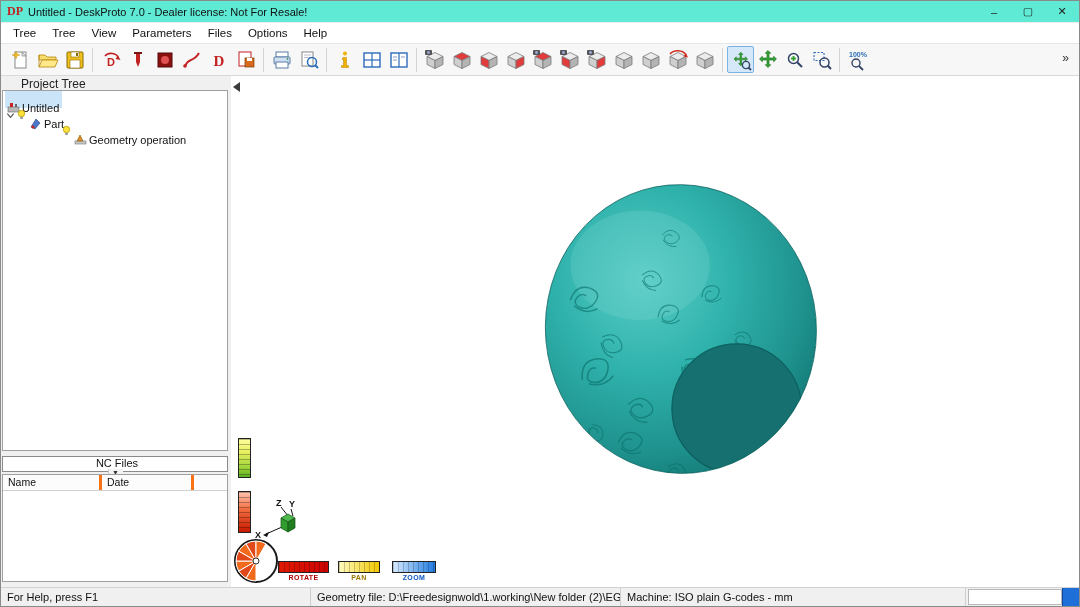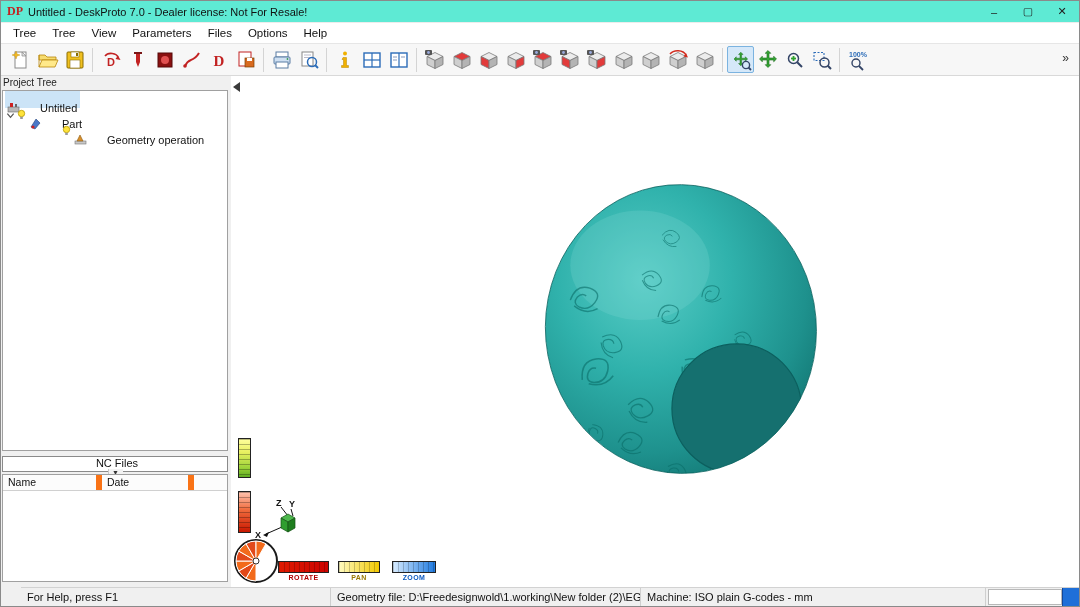--- a/index.html
+++ b/index.html
@@ -21,34 +21,34 @@
   
   .toolbar{height:32px;background:#f7f7f7;display:flex;align-items:center;padding-left:6px;border-bottom:1px solid #d9d9d9;position:relative;}
   .tbtn{width:27px;height:27px;display:flex;align-items:center;justify-content:center;border:1px solid transparent;border-radius:2px;background:transparent;}
   .tbtn.pressed{background:#d5e8f9;border-color:#7bb3e0;}
   .tbtn svg{display:block;}
   .tsep{width:1px;height:24px;background:#d4d4d4;margin:0 4px;}
   .toverflow{position:absolute;right:6px;top:4px;font-size:12px;color:#333;padding:3px 4px;}
 
   
   .leftpanel{position:absolute;left:0;top:75px;width:230px;bottom:19px;background:#f0f0f0;}
-  .panel-title{height:13px;padding:1px 2px;font-size:10px;color:#222;}
+  .panel-title{height:13px;padding:1px 20px;font-size:12px;color:#222;}
   .treebox{position:absolute;left:1px;right:3px;top:14px;height:361px;background:#fff;border:1px solid #a0a0a0;overflow:hidden;}
   .tree-row{height:16px;display:flex;align-items:center;}
   .expander{width:11px;display:flex;justify-content:center;}
   .bulb{width:11px;display:flex;justify-content:center;}
   .ticon{width:14px;display:flex;justify-content:center;}
-  .node{display:inline-flex;align-items:center;gap:20px;padding:17px 3px 0 1px;height:14px;}
+  .node{display:inline-flex;align-items:center;gap:2px;padding:17px 3px 0 1px;height:14px;}
   .tree-row.selected .node{background:#cce4f7;}
   .nc-combo{position:absolute;left:1px;right:3px;top:380px;height:16px;background:#fff;border:1px solid #8a8a8a;display:flex;align-items:center;flex-direction:column;}
   .nc-combo .sel{flex:1;padding-left:4px;}
   .combo-arrow{width:15px;height:100%;display:flex;align-items:center;justify-content:center;font-size:7px;color:#333;border-left:1px solid #c8c8c8;background:#f2f2f2;}
   .nc-table{position:absolute;left:1px;right:3px;top:398px;bottom:5px;background:#fff;border:1px solid #a0a0a0;}
   .nc-head{display:flex;height:16px;border-bottom:1px solid #d0d0d0;background:#fcfcfc;}
-  .nc-col{padding:1px 5px;border-right:6px solid #f97316;font-size:10.5px;}
+  .nc-col{padding:1px 5px;border-right:3px solid #f97316;font-size:10.5px;}
   .nc-col.name{width:99px;}
   .nc-col.date{width:92px;}
 
   
   .viewport{position:absolute;left:230px;top:75px;right:0;bottom:19px;background:#fff;}
   .collapse-arrow{position:absolute;left:2px;top:6px;width:0;height:0;border-top:5px solid transparent;border-bottom:5px solid transparent;border-right:7px solid #3a3a3a;}
   .scene{position:absolute;left:0;top:0;width:100%;height:100%;}
   .vslider{position:absolute;width:13px;border:1px solid #222;}
   .vslider.yellow{left:7px;top:362px;height:40px;
     background:linear-gradient(180deg,#ffff9e 0%,#e8f060 35%,#9ed43a 75%,#5fae22 100%),
@@ -69,21 +69,21 @@
   .meter.pan{left:107px;width:42px;}
   .meter.pan .mbar{background-image:linear-gradient(90deg,#fffbc0,#f2c800),repeating-linear-gradient(90deg,rgba(0,0,0,.2) 0 1px,transparent 1px 5px);background-blend-mode:multiply;}
   .meter.zoom{left:161px;width:44px;}
   .meter.zoom .mbar{background-image:linear-gradient(90deg,#d8ecff,#1f7ae0),repeating-linear-gradient(90deg,rgba(0,0,0,.2) 0 1px,transparent 1px 5px);background-blend-mode:multiply;}
   .mlabel{text-align:center;font-size:7px;font-weight:bold;letter-spacing:.4px;margin-top:1px;}
   .meter.rotate .mlabel{color:#b00000;}
   .meter.pan .mlabel{color:#9a7800;}
   .meter.zoom .mlabel{color:#0a58c0;}
 
   
-  .statusbar{position:absolute;left:0;right:0;bottom:0;height:19px;background:#f0f0f0;border-top:1px solid #d2d2d2;display:flex;align-items:stretch;font-size:11px;margin-left:20px;}
+  .statusbar{position:absolute;left:0;right:0;bottom:0;height:19px;background:#f0f0f0;border-top:1px solid #d2d2d2;display:flex;align-items:stretch;font-size:11px;}
   .status-cell{display:flex;align-items:center;padding:0 6px;border-right:1px solid #cfcfcf;white-space:nowrap;overflow:hidden;}
   .status-help{width:310px;}
   .status-geom{width:310px;}
   .status-machine{width:345px;}
   .status-extra{flex:1;background:#fff;border:1px solid #b8b8b8;margin:1px 0 1px 2px;}
   .status-blue{width:17px;background:#1e6fd8;border-left:1px solid #11479a;}
 </style>
 </head>
 <body>
 

